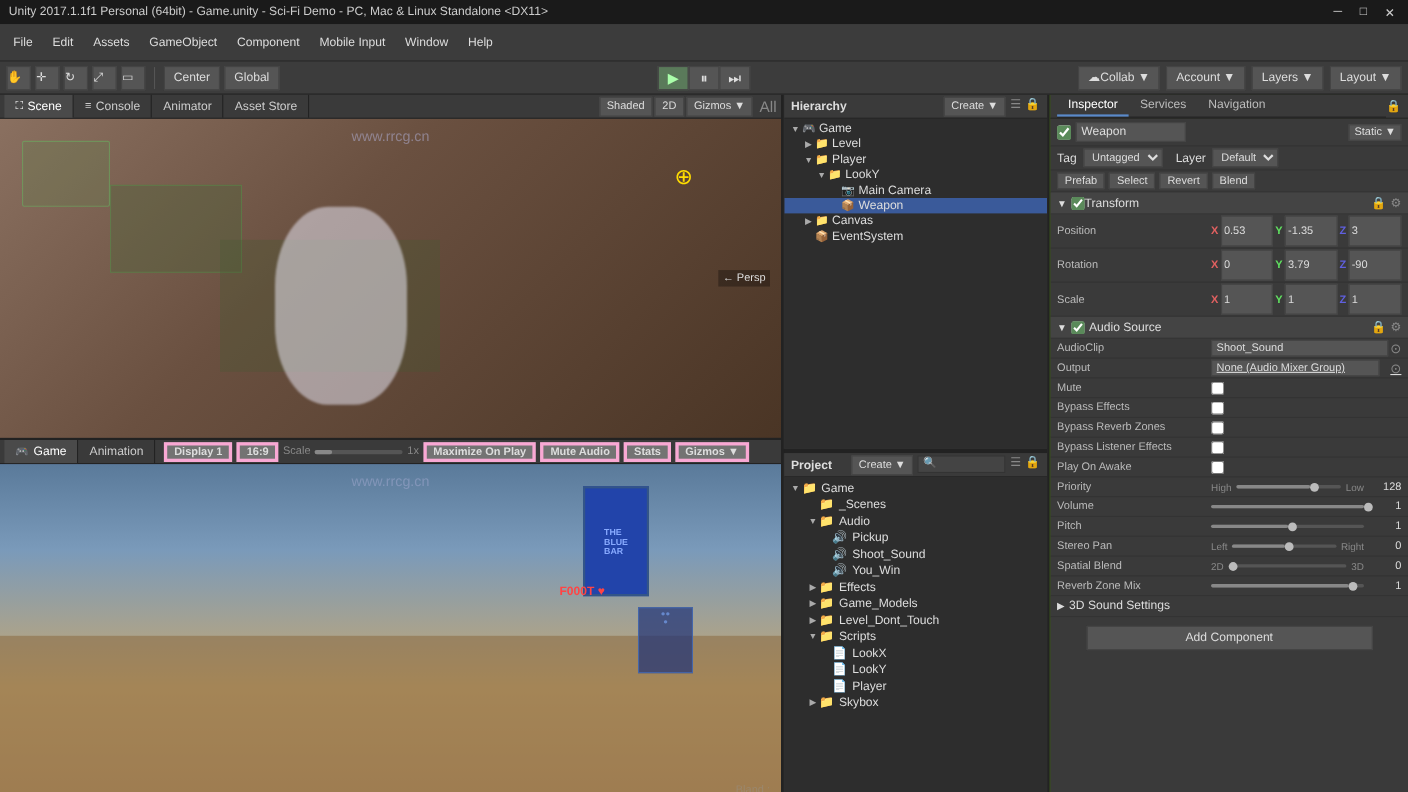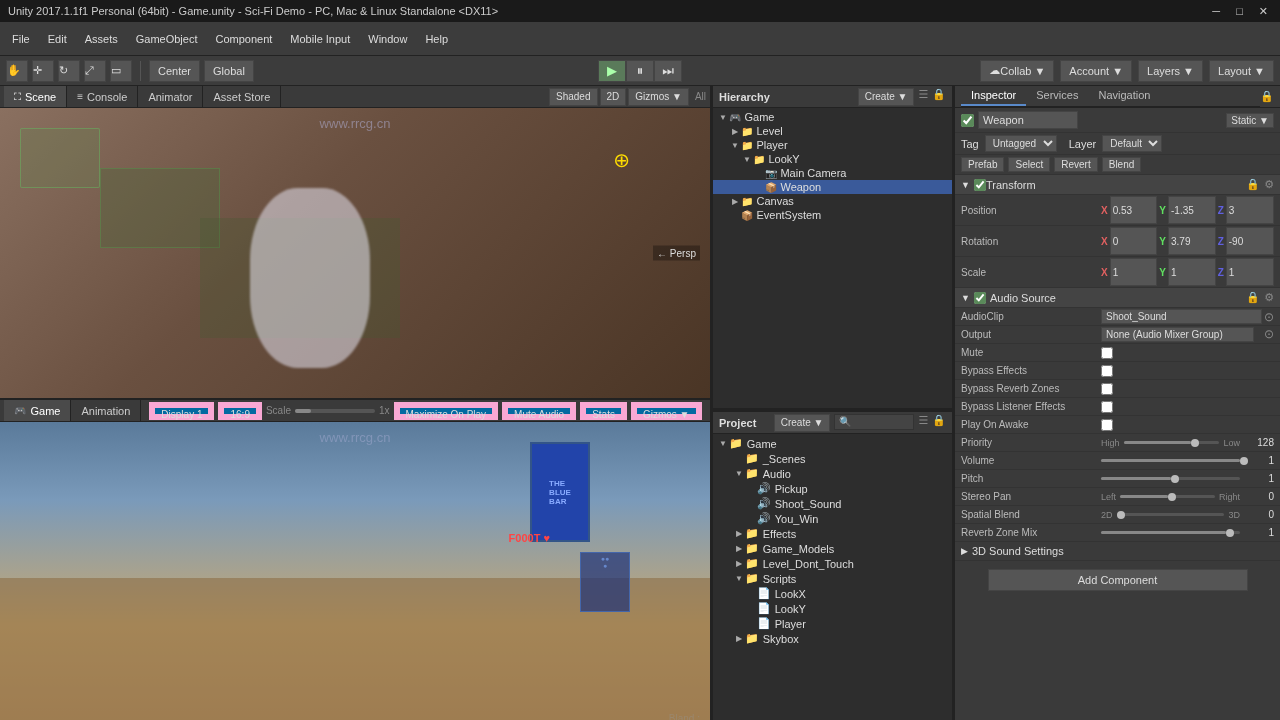--- a/index.html
+++ b/index.html
@@ -132,27 +132,28 @@
     }
 
     
     #game-view-container {
       height: 348px;
       display: flex;
       flex-direction: column;
       border-top: 2px solid #222;
     }
     .game-btn {
-      background: #0369a1;
-      border: 6px solid #f9a8d4;
+      background: #737373;
+      border: 3px solid #f9a8d4;
       color: #ddd;
       padding: 1px 6px;
       cursor: pointer;
       font-size: 10px;
       height: 18px;
+      font-weight: bold;
     }
     #game-view {
       flex: 1;
       background: #1a1a2a;
       position: relative;
       overflow: hidden;
     }
 
     
     #right-panels {
@@ -566,21 +567,21 @@
         <div class="panel-tab">
           <span>Animator</span>
         </div>
         <div class="panel-tab">
           <span>Asset Store</span>
         </div>
         <div style="margin-left:auto;display:flex;gap:2px;align-items:center;">
           <button class="scene-btn">Shaded</button>
           <button class="scene-btn">2D</button>
           <button class="scene-btn">Gizmos ▼</button>
-          <span style="color:#888;margin-left:4px;font-size:10px;">All</span>
+          <span style="color:#888;margin-left:4px;font-size:14px;">All</span>
         </div>
       </div>
 
       <div id="scene-view">
         <div class="scene-canvas">
 
           <div style="position:absolute;inset:0;background:linear-gradient(135deg,#8a7060 0%,#6a5040 40%,#4a3525 100%);"></div>
 
           <div style="position:absolute;top:20px;left:20px;width:80px;height:60px;background:rgba(100,130,80,0.3);border:1px solid rgba(100,200,100,0.4);border-radius:2px;"></div>
           <div style="position:absolute;top:60px;left:100px;width:120px;height:80px;background:rgba(80,100,60,0.4);border:1px solid rgba(80,180,80,0.3);"></div>
@@ -905,21 +906,21 @@
             <div class="field-row">
               <span class="field-label">AudioClip</span>
               <div style="flex:1;display:flex;align-items:center;gap:2px;">
                 <span style="background:#555;border:1px solid #444;padding:1px 4px;font-size:10px;flex:1;color:#ddd;">Shoot_Sound</span>
                 <span style="color:#888;cursor:pointer;font-size:12px;">⊙</span>
               </div>
             </div>
 
             <div class="field-row">
               <span class="field-label">Output</span>
-              <div style="flex:1;display:flex;gap:10px;">
+              <div style="flex:1;display:flex;align-items:center;gap:10px;text-decoration:underline;">
                 <span style="background:#555;border:1px solid #444;padding:1px 4px;font-size:10px;flex:1;color:#ddd;">None (Audio Mixer Group)</span>
                 <span style="color:#888;cursor:pointer;font-size:12px;">⊙</span>
               </div>
             </div>
 
             <div class="field-row">
               <span class="field-label">Mute</span>
               <input type="checkbox" class="cb" style="">
             </div>
 

